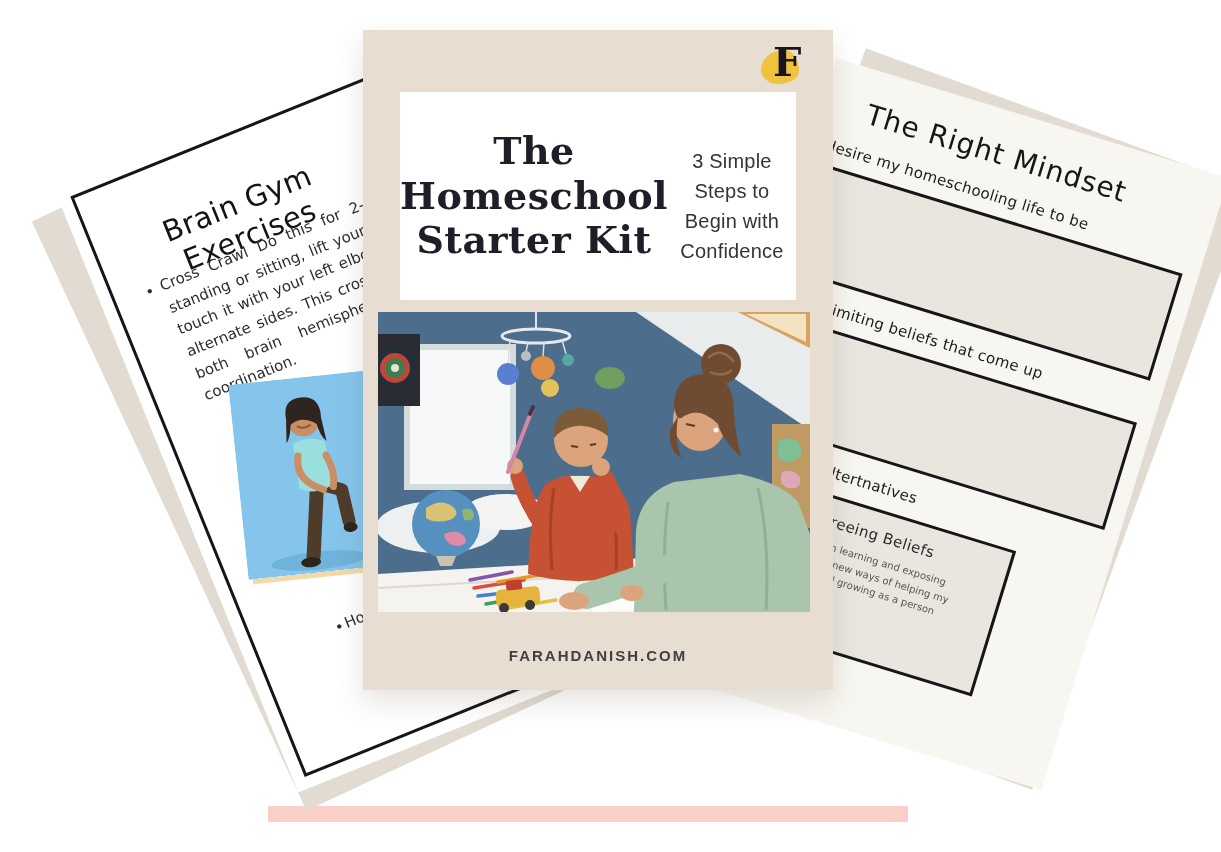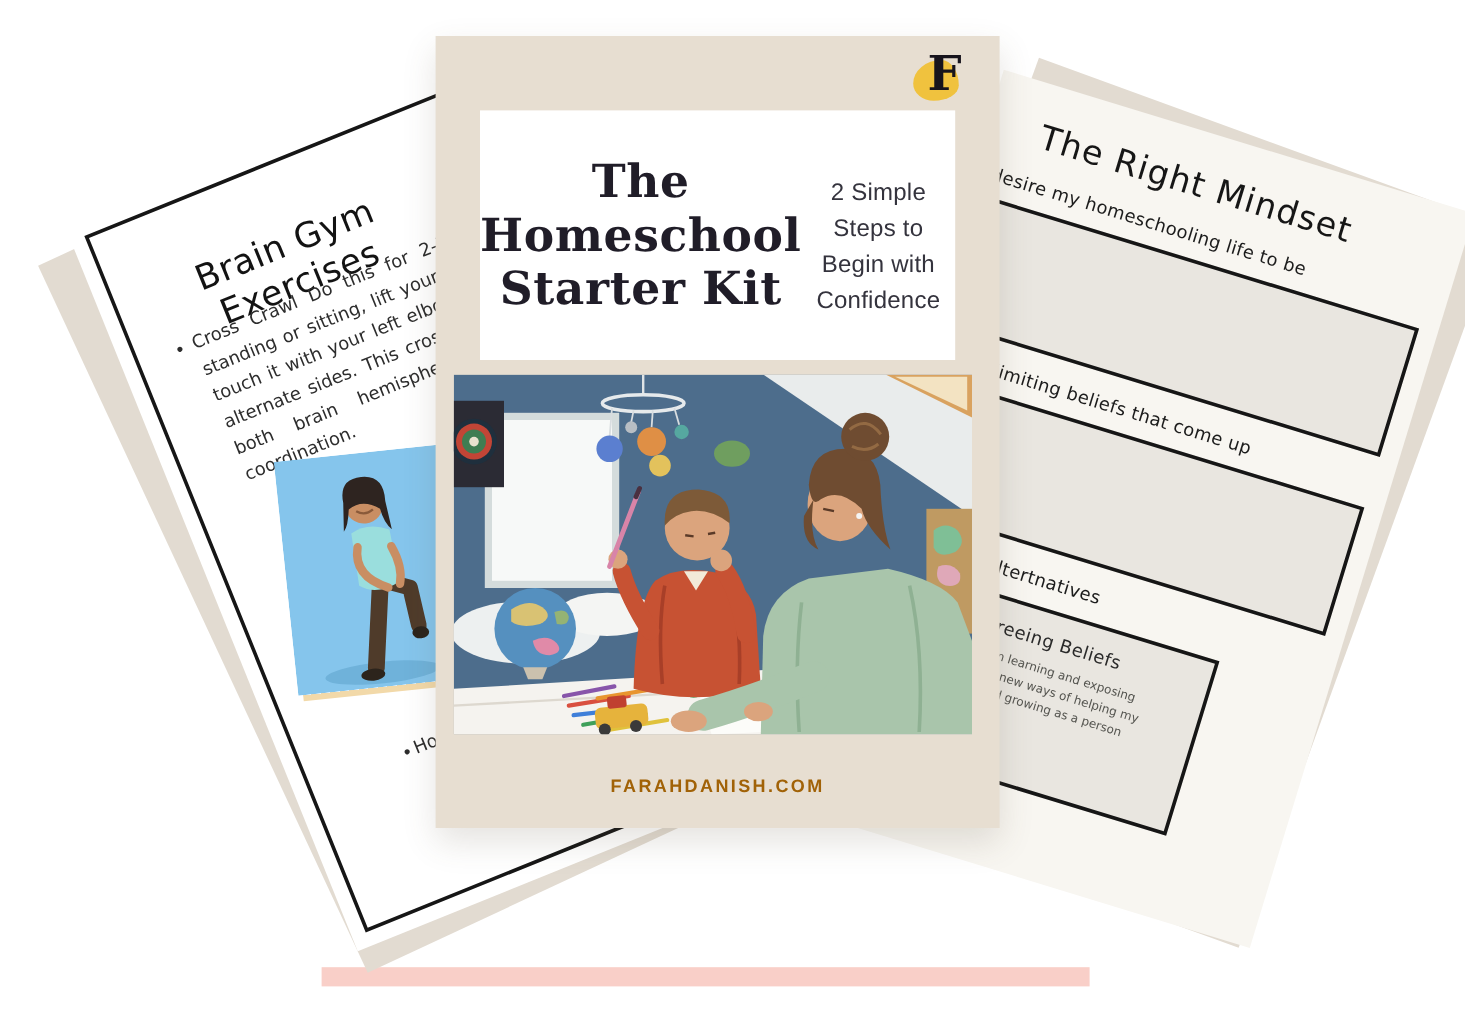--- a/index.html
+++ b/index.html
@@ -55,21 +55,21 @@
   .title-card{position:absolute;left:37px;right:37px;top:62px;height:208px;background:#ffffff;
               display:flex;flex-direction:row;align-items:center;justify-content:center;}
   .cover-title{margin:0;font-family:"DejaVu Serif",serif;font-weight:bold;font-size:38px;
                line-height:1.18;color:#201d28;text-align:center;letter-spacing:0.5px;}
   .cover-sub{margin:20px 0 0;font-family:"Liberation Sans",sans-serif;font-size:20px;
              color:#34333d;width:320px;text-align:center;line-height:1.5;letter-spacing:0.2px;}
   .cover-photo{position:absolute;left:15px;top:282px;width:432px;height:300px;overflow:hidden;}
   .cover-photo svg{display:block;}
   .cover-footer{position:absolute;left:0;bottom:26px;width:100%;text-align:center;
                 font-family:"Liberation Sans",sans-serif;font-weight:bold;font-size:15px;
-                letter-spacing:2px;color:#a16207;}
+                letter-spacing:2px;color:#404040;}
 </style>
 </head>
 <body>
 
 <div class="stage">
 
   <div class="pink-bar"></div>
 
   <div class="page-shadow left-shadow"></div>
 
@@ -132,21 +132,21 @@
 
   <div class="center-page">
 
     <div class="logo">
       <span class="logo-blob"></span>
       <span class="logo-f">F</span>
     </div>
 
     <div class="title-card">
       <h1 class="cover-title"><span>The Homeschool</span><br><span>Starter Kit</span></h1>
-      <p class="cover-sub">2 Simple Steps to Begin with Confidence</p>
+      <p class="cover-sub">3 Simple Steps to Begin with Confidence</p>
     </div>
 
     <div class="cover-photo">
       <svg width="432" height="300" viewBox="0 0 432 300" xmlns="http://www.w3.org/2000/svg">
 
         <rect x="0" y="0" width="432" height="300" fill="#4d6d8c"></rect>
 
         <polygon points="258,0 432,0 432,118" fill="#e9ecec"></polygon>
         <polygon points="360,0 432,0 432,36" fill="#d9a25f"></polygon>
         <polygon points="368,2 428,2 428,30" fill="#f3e3c2"></polygon>

